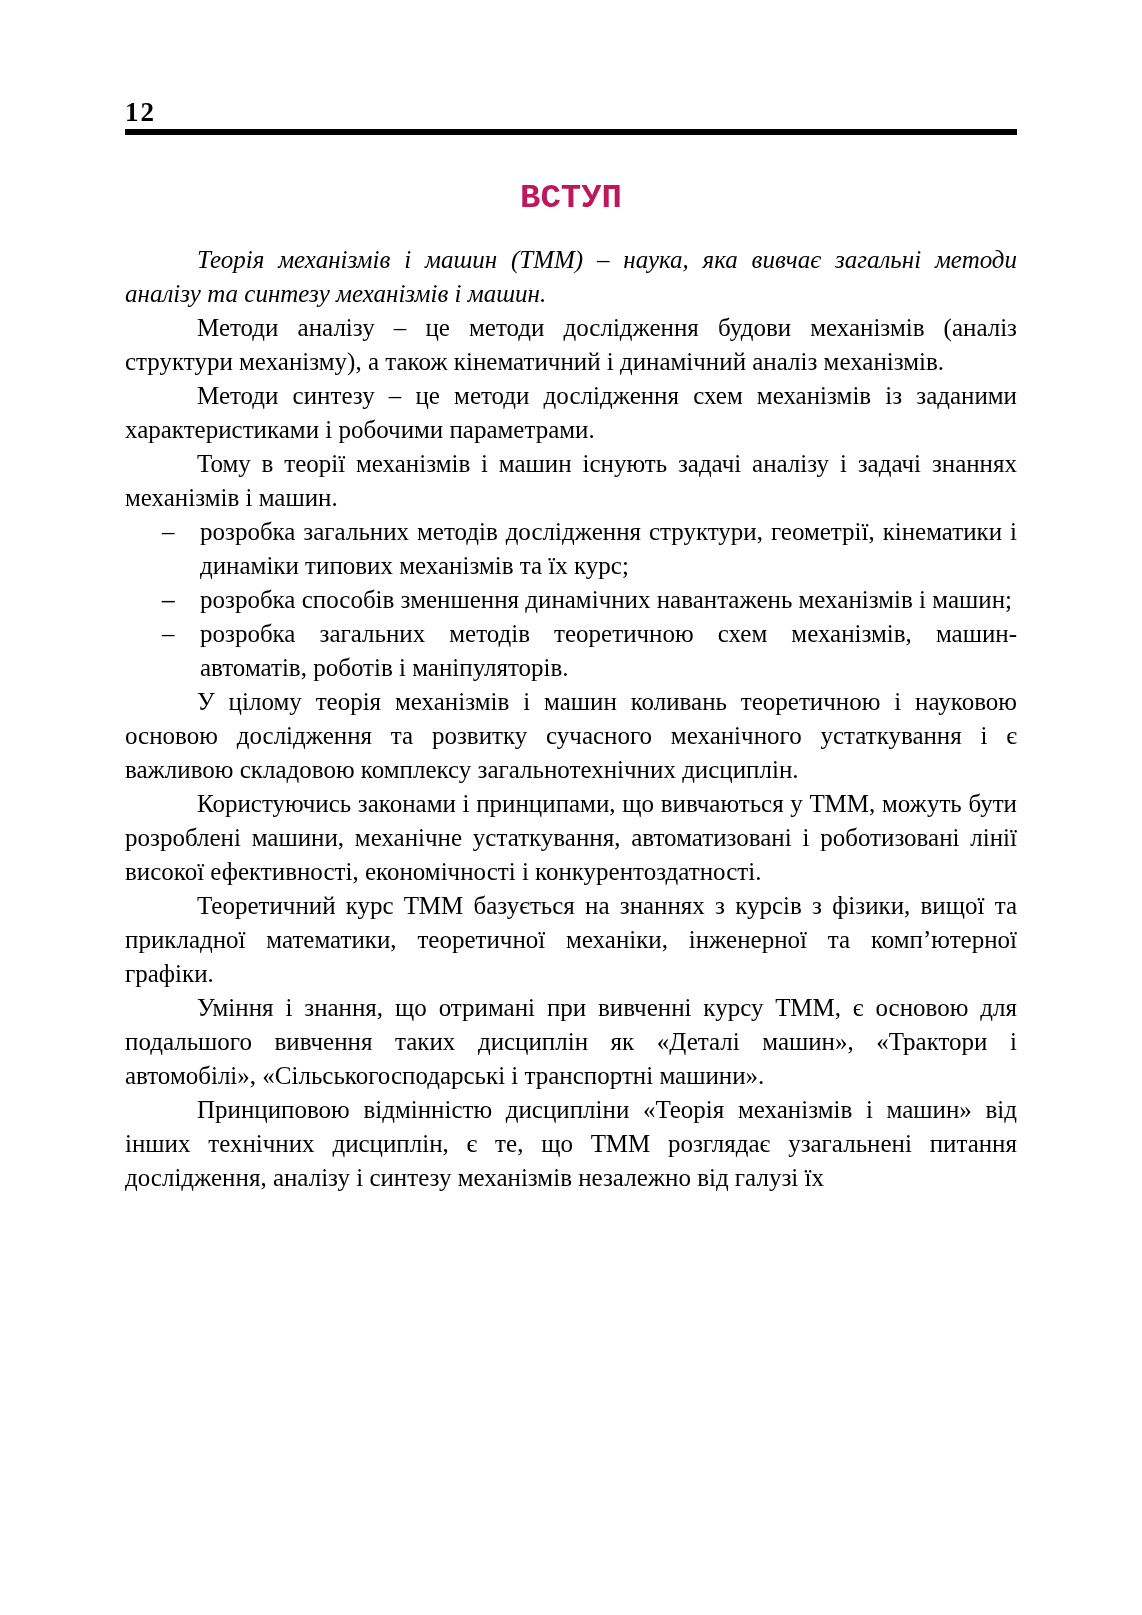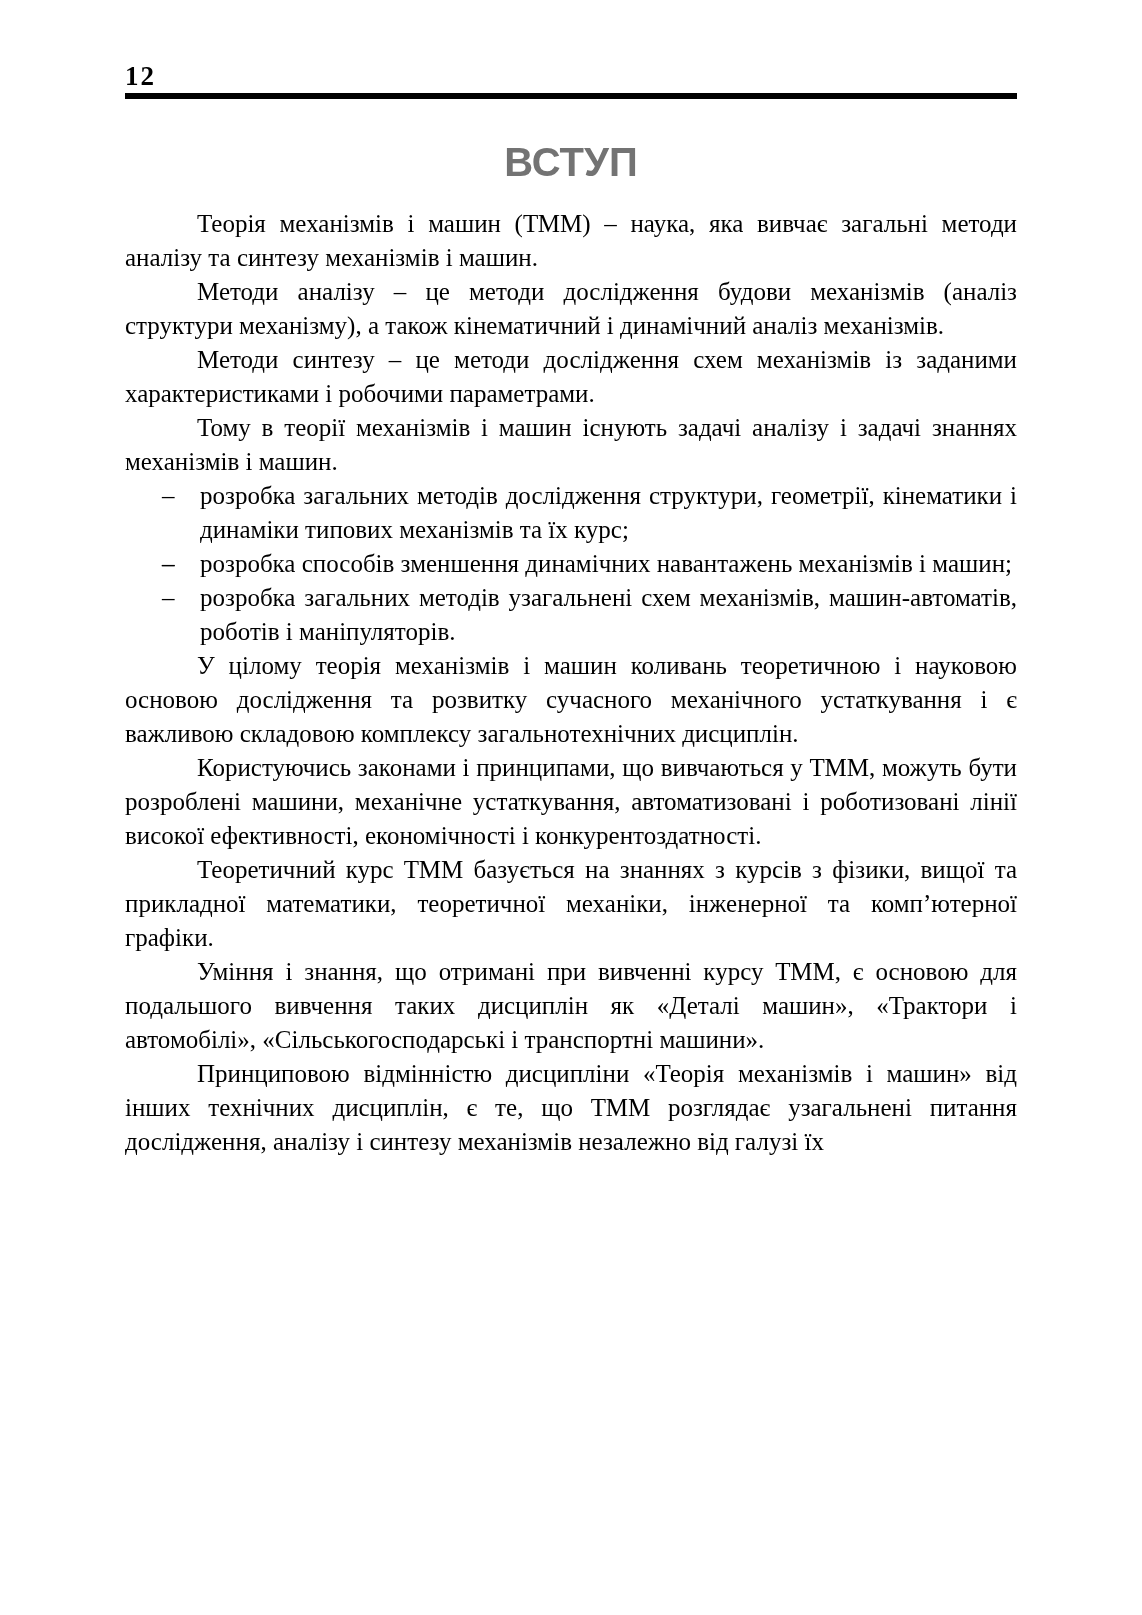--- a/index.html
+++ b/index.html
@@ -11,21 +11,21 @@
     position: relative;
     width: 1142px;
     height: 1615px;
     margin: 0 auto;
     background: #ffffff;
     color: #000000;
     font-family: "Liberation Serif", serif;
     overflow: hidden;
   }
   .page-header {
-    padding-top: 62px;
+    padding-top: 98px;
     margin-left: 125px;
     width: 892px;
   }
   .page-number {
     display: block;
     font-family: "Liberation Serif", serif;
     font-weight: bold;
     font-size: 27px;
     line-height: 28px;
     letter-spacing: 2px;
@@ -34,39 +34,40 @@
     margin-top: 3px;
     height: 6px;
     background: #000000;
     width: 100%;
   }
   .chapter-title {
     margin: 46px 0 0 0;
     margin-left: 125px;
     width: 892px;
     text-align: center;
-    font-family: Liberation Sans, sans-serif;
+    font-family: Liberation Mono, monospace;
     font-weight: bold;
-    font-size: 40px;
+    font-size: 34px;
     line-height: 34px;
-    color: #737373;
+    color: #be185d;
   }
   .body-text {
     margin-left: 125px;
     margin-top: 28px;
     width: 892px;
     font-size: 25px;
     line-height: 34px;
     text-align: justify;
   }
   .para {
     margin: 0;
     text-indent: 72px;
   }
   .para.definition {
+    font-style: italic;
   }
   .list-item {
     position: relative;
     margin: 0;
     padding-left: 75px;
     text-align: justify;
   }
   .list-item .marker {
     position: absolute;
     left: 37px;
@@ -86,21 +87,21 @@
   <h1 class="chapter-title">ВСТУП</h1>
 
   <main class="body-text">
       <p class="para definition">Теорія механізмів і машин (ТММ) – наука, яка вивчає загальні методи аналізу та синтезу механізмів і машин.</p>
       <p class="para">Методи аналізу – це методи дослідження будови механізмів (аналіз структури механізму), а також кінематичний і динамічний аналіз механізмів.</p>
       <p class="para">Методи синтезу – це методи дослідження схем механізмів із заданими характеристиками і робочими параметрами.</p>
       <p class="para">Тому в теорії механізмів і машин існують задачі аналізу і задачі знаннях механізмів і машин.</p>
       <div class="list-item"><span class="marker">–</span><span>розробка загальних методів дослідження структури, геометрії, кінематики і динаміки типових механізмів та їх курс;</span></div>
       <div class="list-item"><span class="marker">–</span></div>
       <div class="list-item"><span class="marker">–</span><span>розробка способів зменшення динамічних навантажень механізмів і машин;</span></div>
-      <div class="list-item"><span class="marker">–</span><span>розробка загальних методів узагальнені схем механізмів, машин-автоматів, роботів і маніпуляторів.</span></div>
+      <div class="list-item"><span class="marker">–</span><span>розробка загальних методів теоретичною схем механізмів, машин-автоматів, роботів і маніпуляторів.</span></div>
       <p class="para">У цілому теорія механізмів і машин коливань теоретичною і науковою основою дослідження та розвитку сучасного механічного устаткування і є важливою складовою комплексу загальнотехнічних дисциплін.</p>
       <p class="para">Користуючись законами і принципами, що вивчаються у ТММ, можуть бути розроблені машини, механічне устаткування, автоматизовані і роботизовані лінії високої ефективності, економічності і конкурентоздатності.</p>
       <p class="para">Теоретичний курс ТММ базується на знаннях з курсів з фізики, вищої та прикладної математики, теоретичної механіки, інженерної та комп’ютерної графіки.</p>
       <p class="para">Уміння і знання, що отримані при вивченні курсу ТММ, є основою для подальшого вивчення таких дисциплін як «Деталі машин», «Трактори і автомобілі», «Сільськогосподарські і транспортні машини».</p>
       <p class="para">Принциповою відмінністю дисципліни «Теорія механізмів і машин» від інших технічних дисциплін, є те, що ТММ розглядає узагальнені питання дослідження, аналізу і синтезу механізмів незалежно від галузі їх</p>
     </main>
 
 </div>
 
 </body></html>

